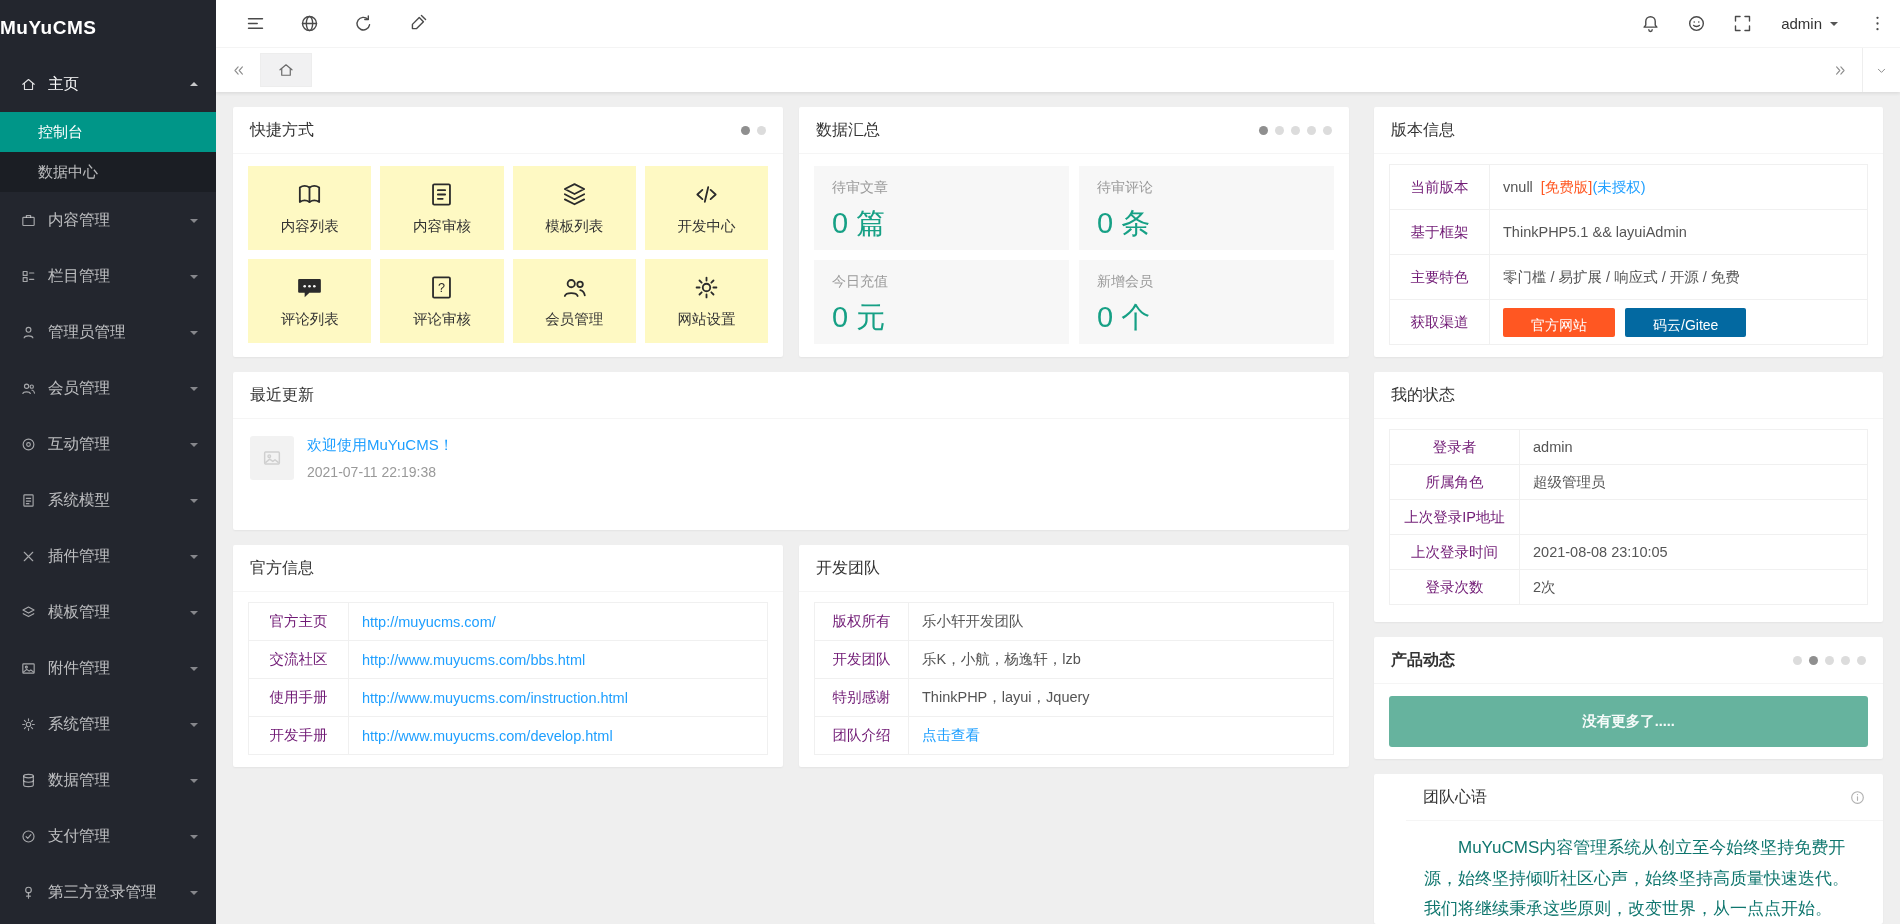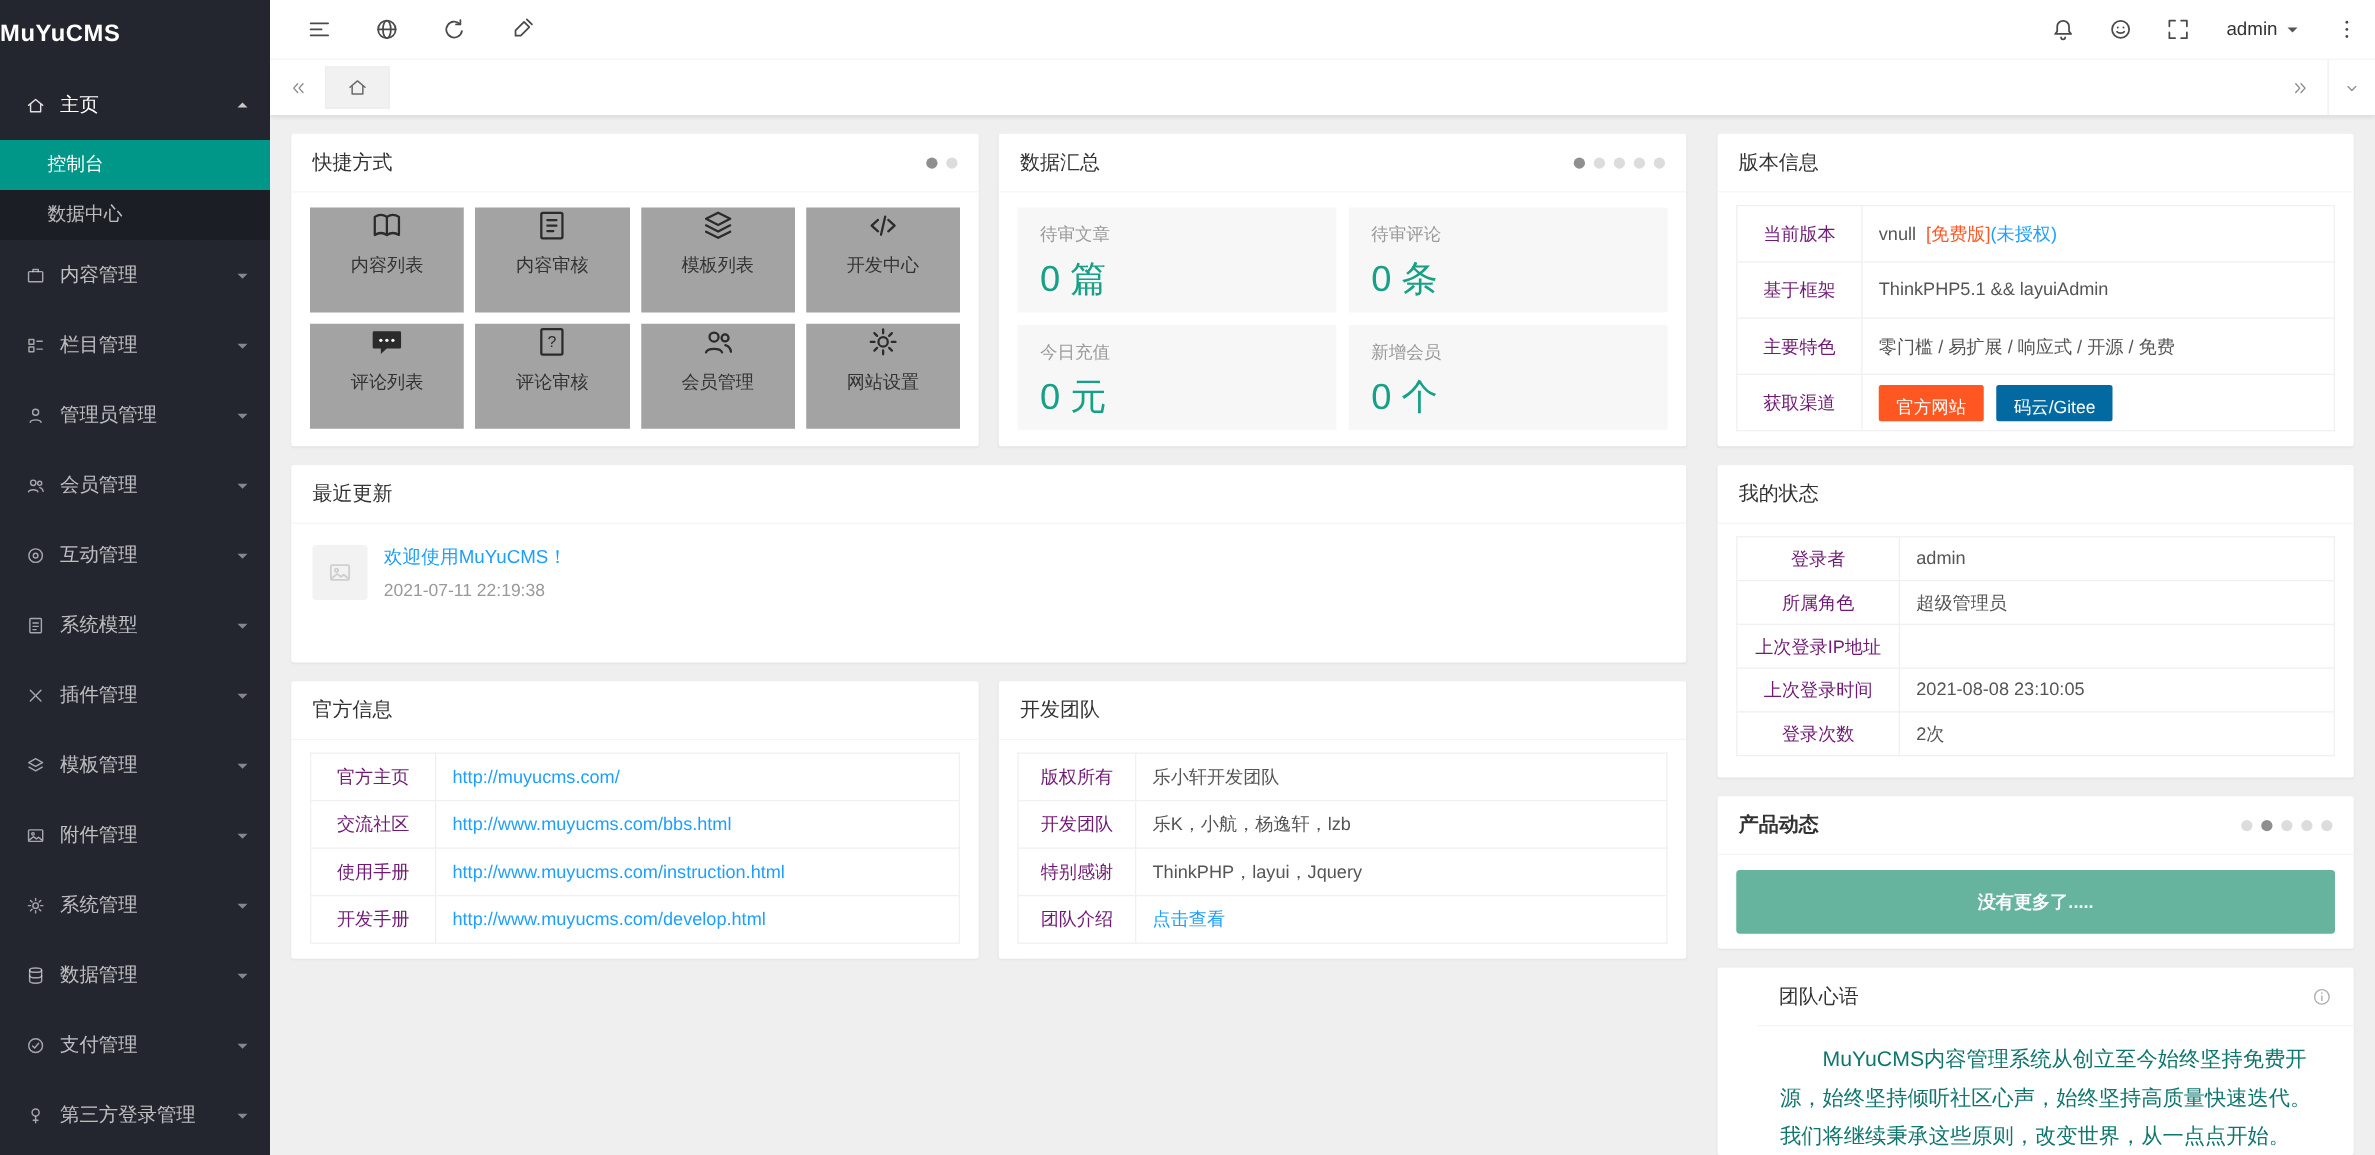--- a/index.html
+++ b/index.html
@@ -54,21 +54,21 @@
   .card { background:#fff; border-radius:2px; box-shadow:0 1px 2px 0 rgba(0,0,0,.05); overflow:hidden; }
   .h250{height:250px;} .h158{height:158px;} .h222{height:222px;} .h122{height:122px;font-weight:bold;} .h150{height:150px;padding-left:32px;}
   .card-h { height:47px; display:flex; align-items:center; justify-content:space-between; padding:0 17px; border-bottom:1px solid #f5f5f5; }
   .card-title { font-size:16px; color:#333; }
   .dots { display:flex; gap:7px; }
   .dot { width:9px; height:9px; border-radius:50%; background:#dcdcdc; cursor:pointer; }
   .dot.on { background:#8f8f8f; }
 
   
   .sc-grid { display:grid; grid-template-columns:repeat(4,1fr); gap:9px; padding:12px 15px; }
-  .sc-tile { height:84px; background:#a3a3a3; display:flex; flex-direction:column; align-items:center; gap:8px; cursor:pointer; color:#2b2b2b; }
+  .sc-tile { height:84px; background:#fef9c3; display:flex; flex-direction:column; align-items:center; justify-content:center; gap:8px; cursor:pointer; color:#2b2b2b; }
   .sc-tile svg { width:29px; height:29px; stroke-width:1.5; }
   .sc-label { font-size:14.5px; color:#333; }
 
   
   .st-grid { display:grid; grid-template-columns:1fr 1fr; gap:10px; padding:12px 15px; }
   .st-tile { height:84px; background:#f7f7f7; padding:13px 18px; }
   .st-label { font-size:14px; color:#9a9a9a; }
   .st-value { font-size:29px; color:#16A085; margin-top:7px; }
 
   
@@ -76,21 +76,21 @@
   .tbl td { border:1px solid #f0f0f0; padding:0 13px; font-size:14.5px; color:#555; height:45px; overflow:hidden; white-space:nowrap; }
   .tbl td.lab { width:100px; color:#701a75;text-align:center; }
   .tbl.compact td { height:38px; }
   .tbl.status td { height:35px; }
   .tbl.status td.lab { width:130px; }
   .tbl.dev td.lab { width:94px; }
 
   .link { color:#1E9FFF; cursor:pointer; text-decoration:none; }
   .red { color:#FF5722; margin-left:8px; }
   .blue { color:#1E9FFF; }
-  .btn { display:inline-block; height:29px; line-height:34px; padding:0 14px; border-radius:2px; color:#fff; font-size:14px; cursor:pointer; border:none; }
+  .btn { display:inline-block; height:29px; line-height:34px; padding:0 28px; border-radius:2px; color:#fff; font-size:14px; cursor:pointer; border:none; }
   .btn.orange { background:#FF5722; margin-right:10px; }
   .btn.teal { background:#0369a1; }
 
   
   .recent-body { display:flex; padding:17px; gap:13px; align-items:flex-start; }
   .avatar { width:44px; height:44px; background:#f2f2f2; border-radius:3px; display:flex; align-items:center; justify-content:center; color:#cfcfcf; flex:none; }
   .avatar svg { width:22px; height:22px; }
   .recent-link { font-size:15px; }
   .recent-time { font-size:14px; color:#999; margin-top:9px; }
 

